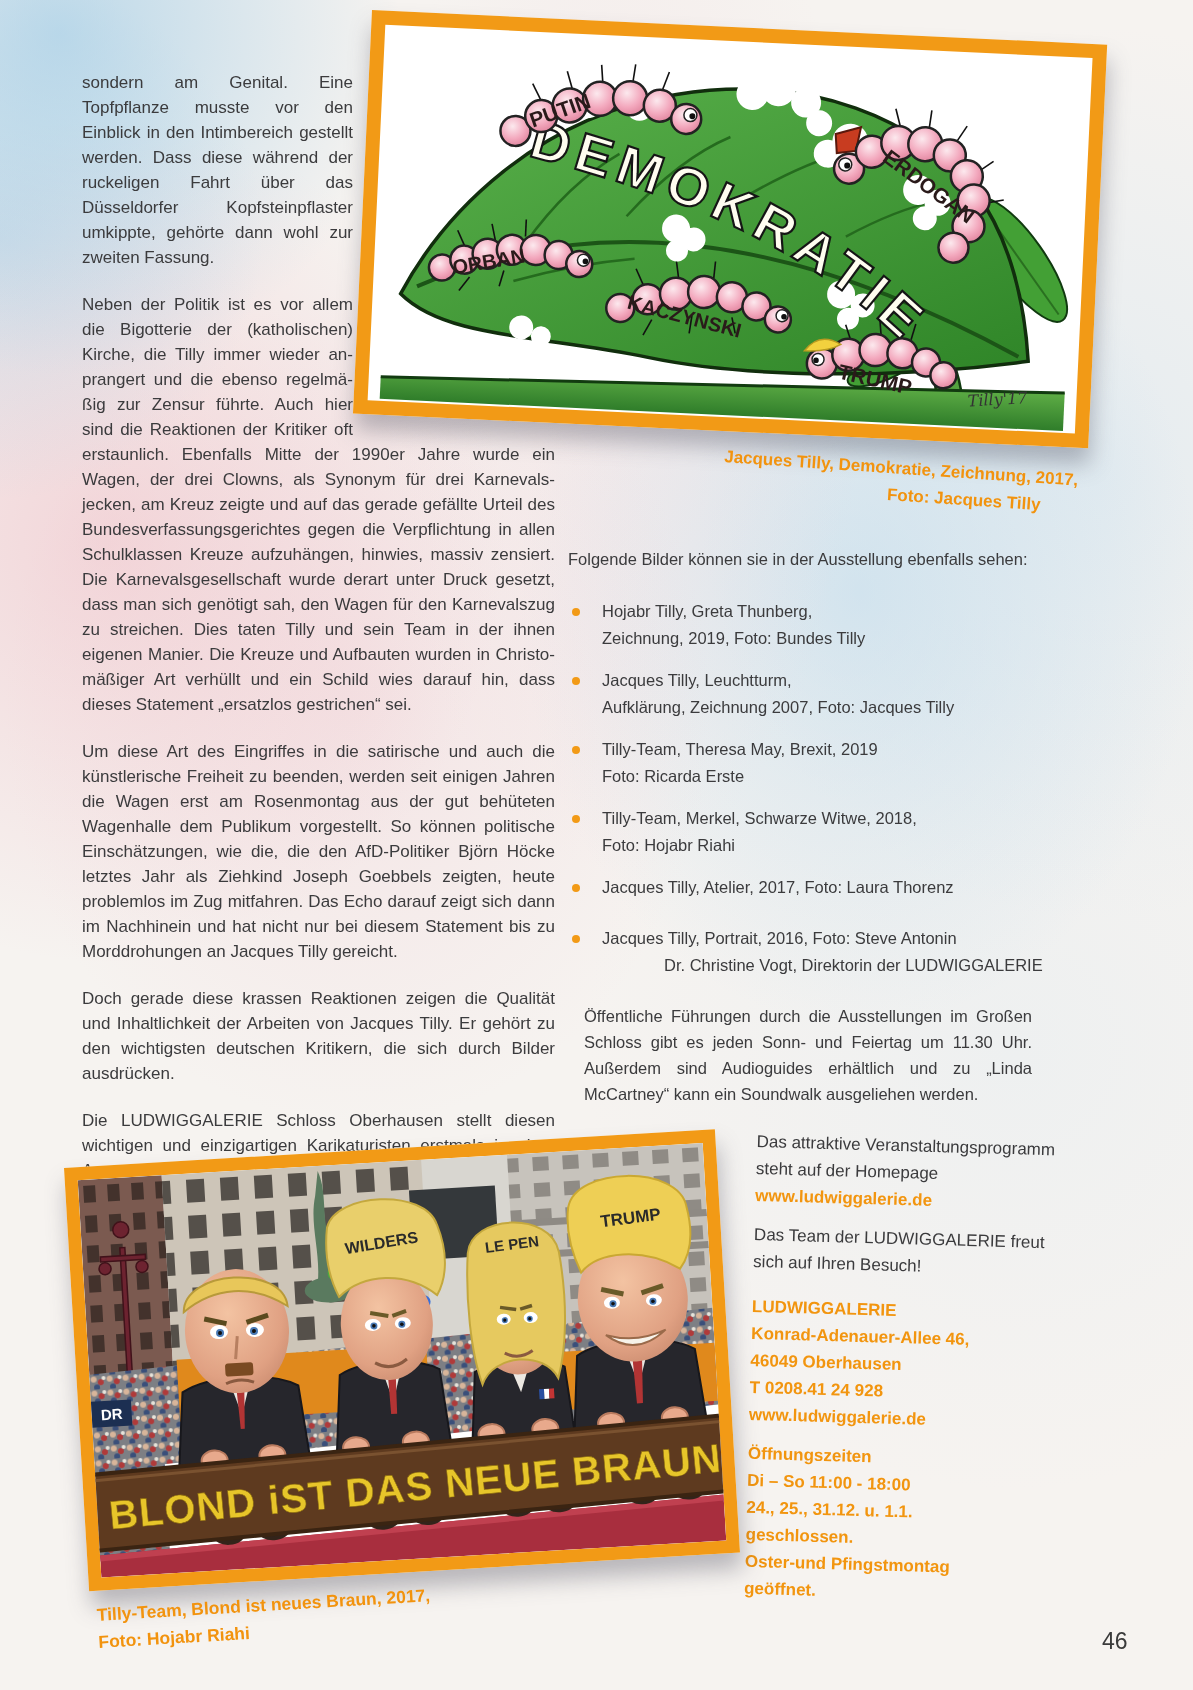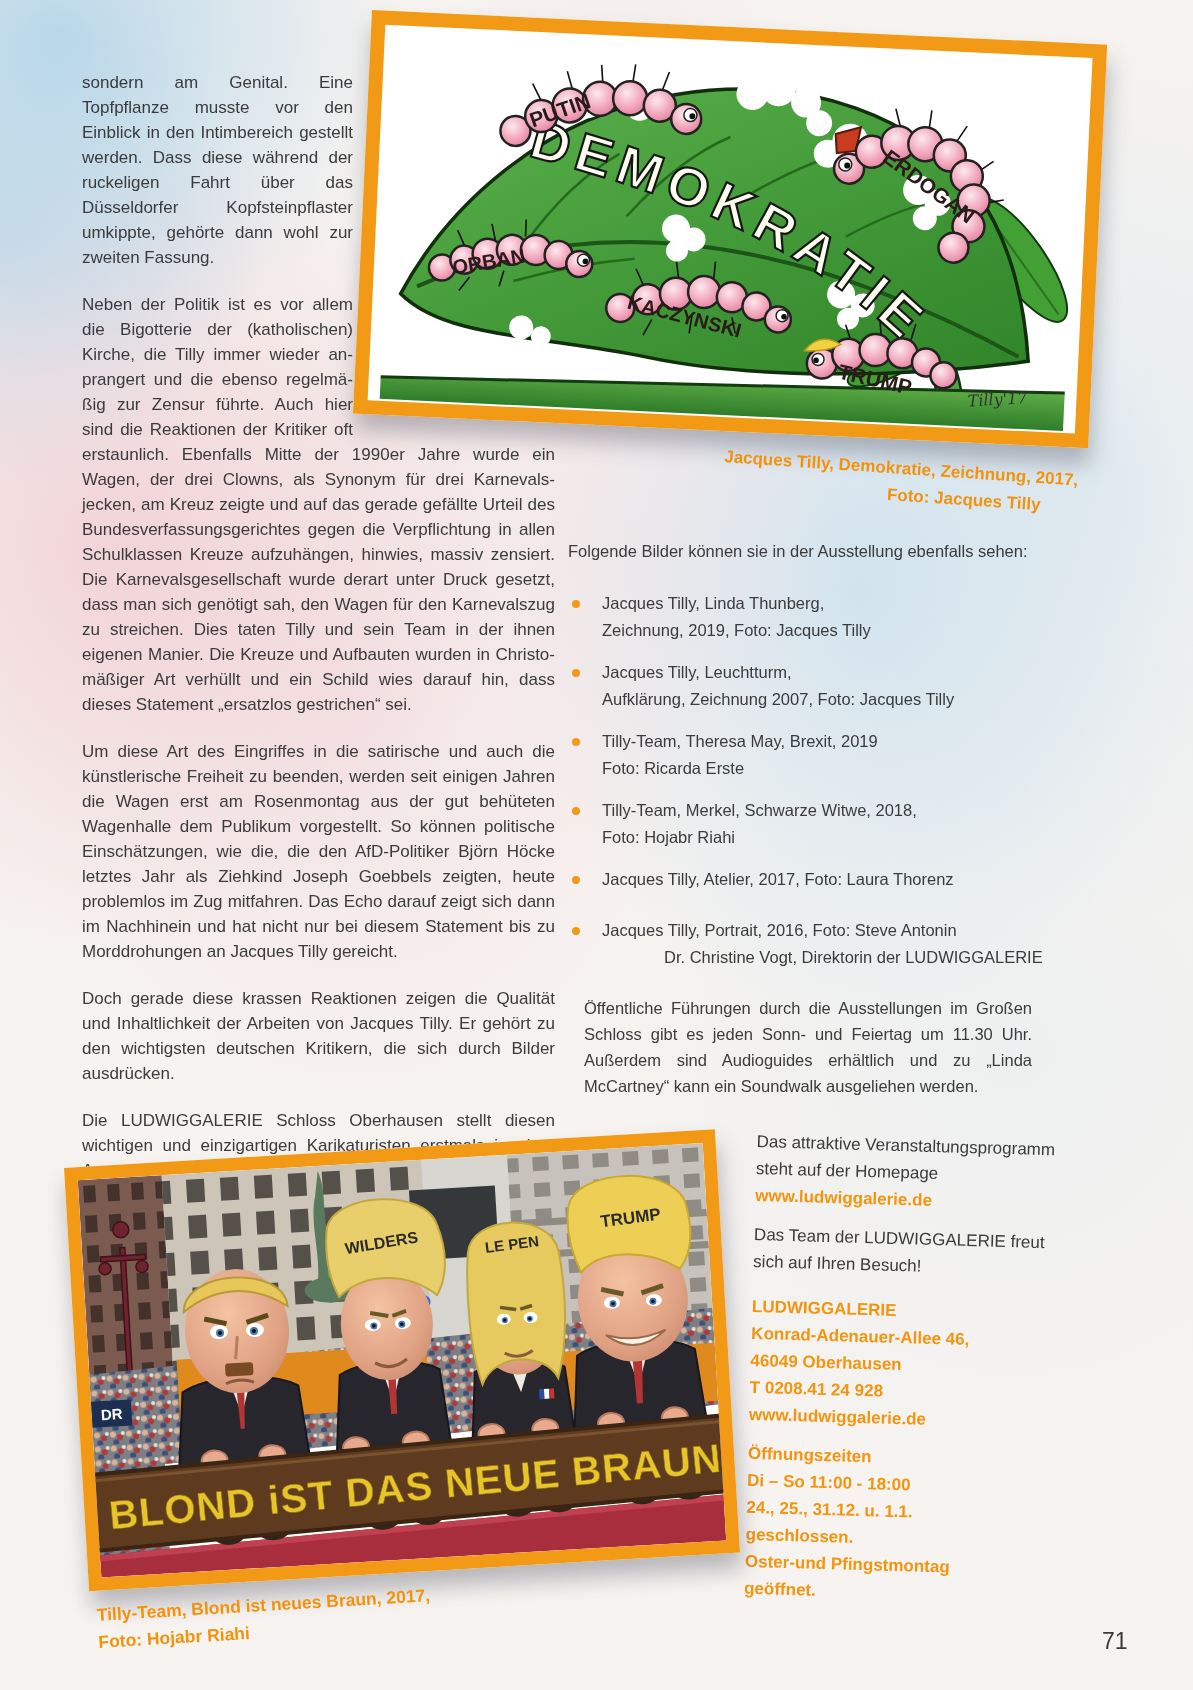--- a/index.html
+++ b/index.html
@@ -27,21 +27,21 @@
   .cap{position:absolute;color:#f2930e;font-weight:bold;font-size:17px;line-height:27px;}
   .drawing-cap{left:648px;top:438px;width:432px;text-align:right;
          transform:rotate(3.8deg);transform-origin:left top;}
   .drawing-cap .l2{padding-right:36px;}
   .photo-cap{left:96px;top:1602px;transform:rotate(-3.4deg);transform-origin:left top;font-size:17.5px;}
   .body-col{position:absolute;left:66px;top:70px;width:489px;
          text-align:justify;font-size:17px;line-height:25px;hyphens:auto;}
   .body-col p{margin:0 0 22px 16px;}
   .float-spacer{float:right;width:202px;height:360px;}
   .right-col{position:absolute;left:568px;top:538px;width:480px;font-size:16.5px;line-height:27px;}
-  .intro{margin:0 0 25px 0;}
+  .intro{margin:8px 0 25px 0;}
   .blist .item{display:flex;margin-bottom:15px;}
   .blist .item.single{margin-bottom:24px;text-align:center;}
   .blist .item.last{margin-bottom:24px;}
   .dot{flex:none;width:8px;height:8px;border-radius:50%;background:#f29a16;margin:10px 22px 0 4px;}
   .item .l2:empty{display:none;}
   .item .l2.indent{padding-left:62px;}
   .fuehrungen{text-align:justify;line-height:26px;margin:16px;}
   .info-col{position:absolute;left:757px;top:1128px;width:310px;font-size:17px;line-height:27px;
          transform:rotate(1.6deg);transform-origin:top left;}
   .orange{color:#f2950f;font-weight:bold;}
@@ -247,22 +247,22 @@
     <p>Doch gerade diese krassen Reaktionen zeigen die Qualität und In­halt­lichkeit der Arbeiten von Jacques Tilly. Er gehört zu den wich­tigsten deutschen Kritikern, die sich durch Bilder ausdrücken.</p>
     <p>Die LUDWIGGALERIE Schloss Oberhausen stellt diesen wich­tigen und einzigartigen Karikaturisten erstmals in einer Ausstel­lung vor. Dabei wird neben dem Entstehungs­prozess von Idee und Umsetzung die Medien­präsenz als neue und internationale Verbreitung und Wirkung gewürdigt. Und natürlich seine Skulp­turen – eben Karikaturen in XXL.</p>
   </div>
 
   <div class="right-col">
     <div class="intro">Folgende Bilder können sie in der Ausstellung ebenfalls sehen:</div>
     <div class="blist">
       <div class="item">
         <span class="dot"></span>
         <div>
-            <div class="l1">Jacques Tilly, Linda Thunberg,</div>
-             <div class="l2">Zeichnung, 2019, Foto: Jacques Tilly</div>
+            <div class="l1">Hojabr Tilly, Greta Thunberg,</div>
+             <div class="l2">Zeichnung, 2019, Foto: Bundes Tilly</div>
           </div>
       </div>
       <div class="item">
         <span class="dot"></span>
         <div>
             <div class="l1">Jacques Tilly, Leuchtturm,</div>
              <div class="l2">Aufklärung, Zeichnung 2007, Foto: Jacques Tilly</div>
           </div>
       </div>
       <div class="item">
@@ -496,14 +496,14 @@
         <text x="318" y="340" text-anchor="middle" font-size="40" font-weight="bold" font-family="Liberation Sans, sans-serif" fill="#e7c52a" stroke="#8a6a10" stroke-width="0.6" textLength="614">BLOND iST DAS NEUE BRAUN</text>
       </g>
     </svg>
   </div>
 
   <div class="cap photo-cap">
     <div class="l1">Tilly-Team, Blond ist neues Braun, 2017,</div>
     <div class="l2">Foto: Hojabr Riahi</div>
   </div>
 
-  <div class="page-num">71</div>
+  <div class="page-num">46</div>
 </div>
 
 </body></html>

